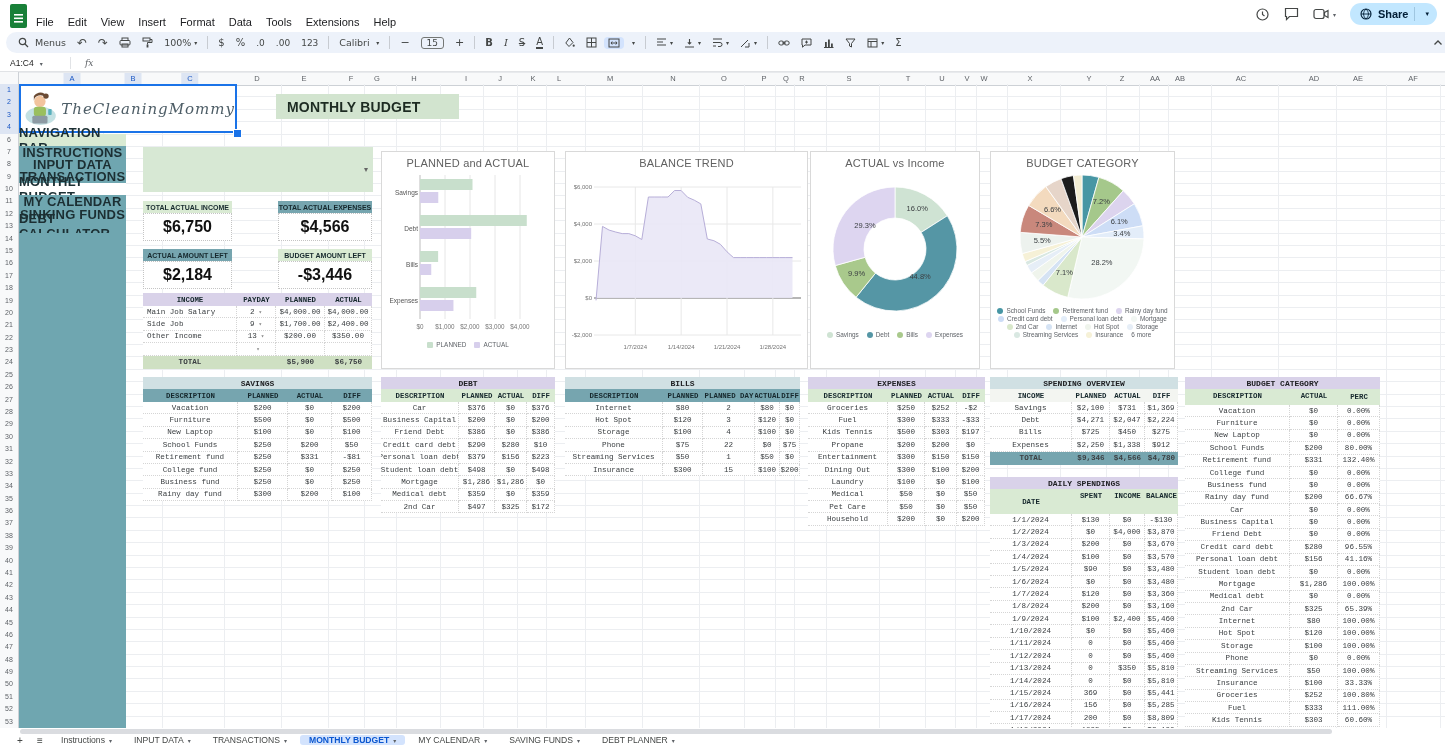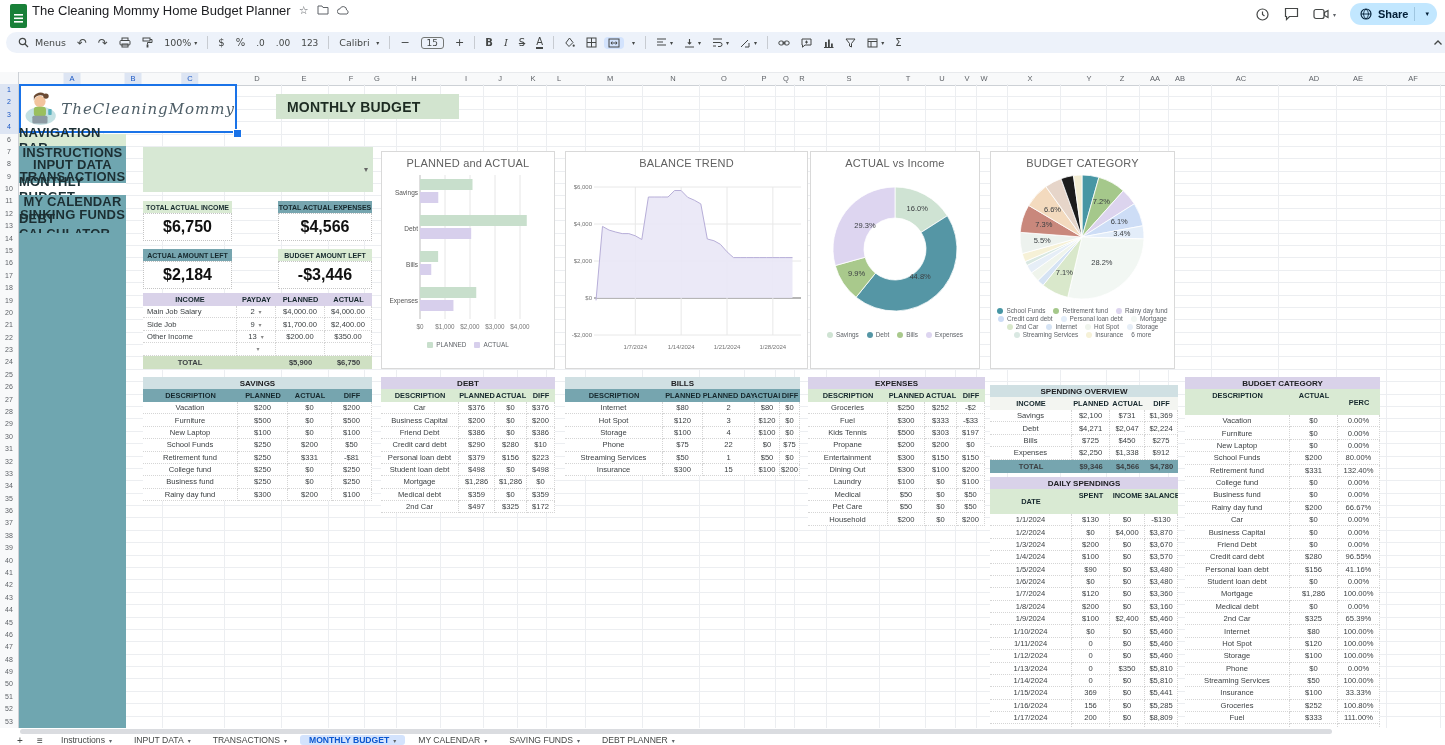--- a/index.html
+++ b/index.html
@@ -42,21 +42,21 @@
   .logo-cell{position:absolute;left:19px;top:84px;width:218px;height:49px;background:#fff;border:2px solid #1a73e8;box-sizing:border-box;display:flex;align-items:center;gap:4px;padding-left:3px;}
   .brand{font-family:"DejaVu Serif",serif;font-style:italic;font-size:15px;color:#4d5d66;letter-spacing:1px;}
   .sel-handle{position:absolute;left:233px;top:129px;width:7px;height:7px;background:#1a73e8;border:1px solid #fff;}
   .mb-banner{position:absolute;left:276px;top:94px;width:172px;height:25px;background:#d2e4cf;display:flex;align-items:center;padding-left:11px;font-size:14px;font-weight:bold;color:#1d2b22;letter-spacing:0.2px;}
   .nav-col .nav-item{position:absolute;left:19px;width:107px;display:flex;align-items:center;justify-content:center;font-size:13px;font-weight:bold;color:#1c2f33;letter-spacing:0.2px;}
   .month-banner{position:absolute;left:143px;top:147px;width:230px;height:45px;background:#d7e8d4;display:flex;align-items:center;justify-content:center;font-size:33px;font-weight:bold;color:#161616;}
   .month-caret{position:absolute;right:5px;top:18px;font-size:8px;color:#666;}
   .card-h{position:absolute;display:flex;align-items:center;justify-content:center;font-size:7px;font-weight:bold;height:12px;}
   .card-v{position:absolute;background:#fff;border:1px dotted #c4c4c4;display:flex;align-items:center;justify-content:center;font-size:16px;font-weight:bold;color:#111;}
   
-  .tbl{position:absolute;background:#fff;}
+  .tbl{position:absolute;background:#fff;font-family:Liberation Mono, monospace;}
   .tbl .trow{display:flex;}
   .tbl .cell{box-sizing:border-box;display:flex;align-items:center;justify-content:center;font-size:7.6px;color:#3c4043;
              border-right:1px dotted #d5d5d5;border-bottom:1px dotted #d5d5d5;overflow:hidden;white-space:nowrap;}
   .tbl .title{display:flex;align-items:center;justify-content:center;font-size:8px;font-weight:bold;color:#202124;height:12px;}
   .tbl .hcell{font-weight:bold;color:#16282d;font-size:7.4px;border-right:none;border-bottom:none;}
   .neg{color:#e06666;}
   .pale{color:#b3c9e6;}
   .boldc{font-weight:bold;color:#111;}
   .pd-caret{font-size:6px;color:#888;margin-left:4px;}
   
@@ -82,34 +82,31 @@
 
   <header class="topbar">
     <div class="sheets-logo">
       <svg width="19" height="24" viewBox="0 0 19 24">
           <rect x="1" y="0" width="17" height="24" rx="2" fill="#188038"></rect>
           <rect x="5" y="10" width="9" height="1.6" fill="#fff"></rect>
           <rect x="5" y="13.5" width="9" height="1.6" fill="#fff"></rect>
           <rect x="5" y="17" width="9" height="1.6" fill="#fff"></rect>
         </svg>
     </div>
-    <div class="title-row">
-      <span class="doc-title">The Cleaning Mommy Home Budget Planner</span>
-      <span class="t-ico">☆</span>
-      <span class="t-ico">
-          <svg width="12" height="10" viewBox="0 0 12 10">
-            <path d="M1 1h4l1 1.5h5v6.5H1z" fill="none" stroke="#5f6368"></path>
-          </svg>
-        </span>
-      <span class="t-ico">
-          <svg width="13" height="9" viewBox="0 0 13 9">
-            <path d="M3 8a2.6 2.6 0 0 1 0-5.2A3.4 3.4 0 0 1 9.6 4 2.2 2.2 0 0 1 10 8z" fill="none" stroke="#5f6368"></path>
-          </svg>
-        </span>
-    </div>
+    <nav class="menubar" id="menubar">
+        <span>File</span>
+        <span>Edit</span>
+        <span>View</span>
+        <span>Insert</span>
+        <span>Format</span>
+        <span>Data</span>
+        <span>Tools</span>
+        <span>Extensions</span>
+        <span>Help</span>
+      </nav>
     <div class="top-right">
       <span class="t-ico">
           <svg width="15" height="15" viewBox="0 0 15 15">
             <circle cx="7.5" cy="7.5" r="5.5" fill="none" stroke="#444746" stroke-width="1.2"></circle>
             <path d="M7.5 4.5v3l2 1.5" fill="none" stroke="#444746" stroke-width="1.2"></path>
           </svg>
         </span>
       <span class="t-ico">
           <svg width="15" height="14" viewBox="0 0 15 14">
             <path d="M1.5 1.5h12v8h-8l-3 3v-3h-1z" fill="none" stroke="#444746" stroke-width="1.2"></path>
@@ -295,20 +292,29 @@
         <span style="font-size:10px">Σ</span>
       </div>
       <div class="tb-spacer"></div>
       <div class="tb">
         <svg width="10" height="7" viewBox="0 0 10 7">
           <path d="M1.5 5.5 5 2l3.5 3.5" fill="none" stroke="#444746" stroke-width="1.3"></path>
         </svg>
       </div>
     </div>
 
+  <div class="fbar">
+    <div class="namebox">
+      <span>A1:C4</span>
+        <span style="font-size:6px;color:#5f6368;">▾</span>
+    </div>
+    <div class="fbar-sep"></div>
+    <span class="fx">fx</span>
+    <div style="flex:1;height:12px;"></div>
+  </div>
 
   <div class="colheads" id="colheads">
       <div class="colletter" style="left: 72px; background: rgb(221, 229, 243); padding: 0px 6px; color: rgb(26, 87, 196);">A</div>
       <div class="colletter" style="left: 133px; background: rgb(221, 229, 243); padding: 0px 6px; color: rgb(26, 87, 196);">B</div>
       <div class="colletter" style="left: 190px; background: rgb(221, 229, 243); padding: 0px 6px; color: rgb(26, 87, 196);">C</div>
       <div class="colletter" style="left: 257px;">D</div>
       <div class="colletter" style="left: 304px;">E</div>
       <div class="colletter" style="left: 351px;">F</div>
       <div class="colletter" style="left: 377px;">G</div>
       <div class="colletter" style="left: 414px;">H</div>
@@ -801,21 +807,21 @@
           <div class="cell" style="width: 32px; height: 12.385px;">$0</div>
           <div class="cell" style="width: 28px; height: 12.385px;">$50</div>
         </div>
         <div class="trow">
           <div class="cell" style="width: 80px; height: 12.385px;">Household</div>
           <div class="cell" style="width: 37px; height: 12.385px;">$200</div>
           <div class="cell" style="width: 32px; height: 12.385px;">$0</div>
           <div class="cell" style="width: 28px; height: 12.385px;">$200</div>
         </div>
       </div>
-      <div class="tbl" style="left: 990px; top: 385px; width: 188px;">
+      <div class="tbl" style="left: 990px; top: 377px; width: 188px;">
         <div class="title" style="background: rgb(208, 224, 227);">SPENDING OVERVIEW</div>
         <div class="trow" style="background: rgb(243, 245, 241);">
           <div class="cell hcell" style="width: 82px; height: 13px;">INCOME</div>
           <div class="cell hcell" style="width: 38px; height: 13px;">PLANNED</div>
           <div class="cell hcell" style="width: 35px; height: 13px;">ACTUAL</div>
           <div class="cell hcell" style="width: 33px; height: 13px;">DIFF</div>
         </div>
         <div class="trow">
           <div class="cell" style="width: 82px; height: 12.385px;">Savings</div>
           <div class="cell" style="width: 38px; height: 12.385px;">$2,100</div>
@@ -962,21 +968,21 @@
           <div class="cell" style="width: 38px; height: 12.385px;">1895</div>
           <div class="cell" style="width: 35px; height: 12.385px;">$0</div>
           <div class="cell" style="width: 33px; height: 12.385px;">$3,190</div>
         </div>
       </div>
       <div class="tbl" style="left: 1185px; top: 377px; width: 195px;">
         <div class="title" style="background: rgb(217, 210, 233);">BUDGET CATEGORY</div>
         <div class="trow" style="background: rgb(217, 234, 211);">
           <div class="cell hcell" style="width: 105px; height: 13px;">DESCRIPTION</div>
           <div class="cell hcell" style="width: 48px; height: 13px;">ACTUAL</div>
-          <div class="cell hcell" style="width: 42px; height: 26px;">PERC</div>
+          <div class="cell hcell" style="width: 42px; height: 16px;">PERC</div>
         </div>
         <div class="trow">
           <div class="cell" style="width: 105px; height: 12.385px;">Vacation</div>
           <div class="cell" style="width: 48px; height: 12.385px;">$0</div>
           <div class="cell pale" style="width: 42px; height: 12.385px;">0.00%</div>
         </div>
         <div class="trow">
           <div class="cell" style="width: 105px; height: 12.385px;">Furniture</div>
           <div class="cell" style="width: 48px; height: 12.385px;">$0</div>
           <div class="cell pale" style="width: 42px; height: 12.385px;">0.00%</div>

